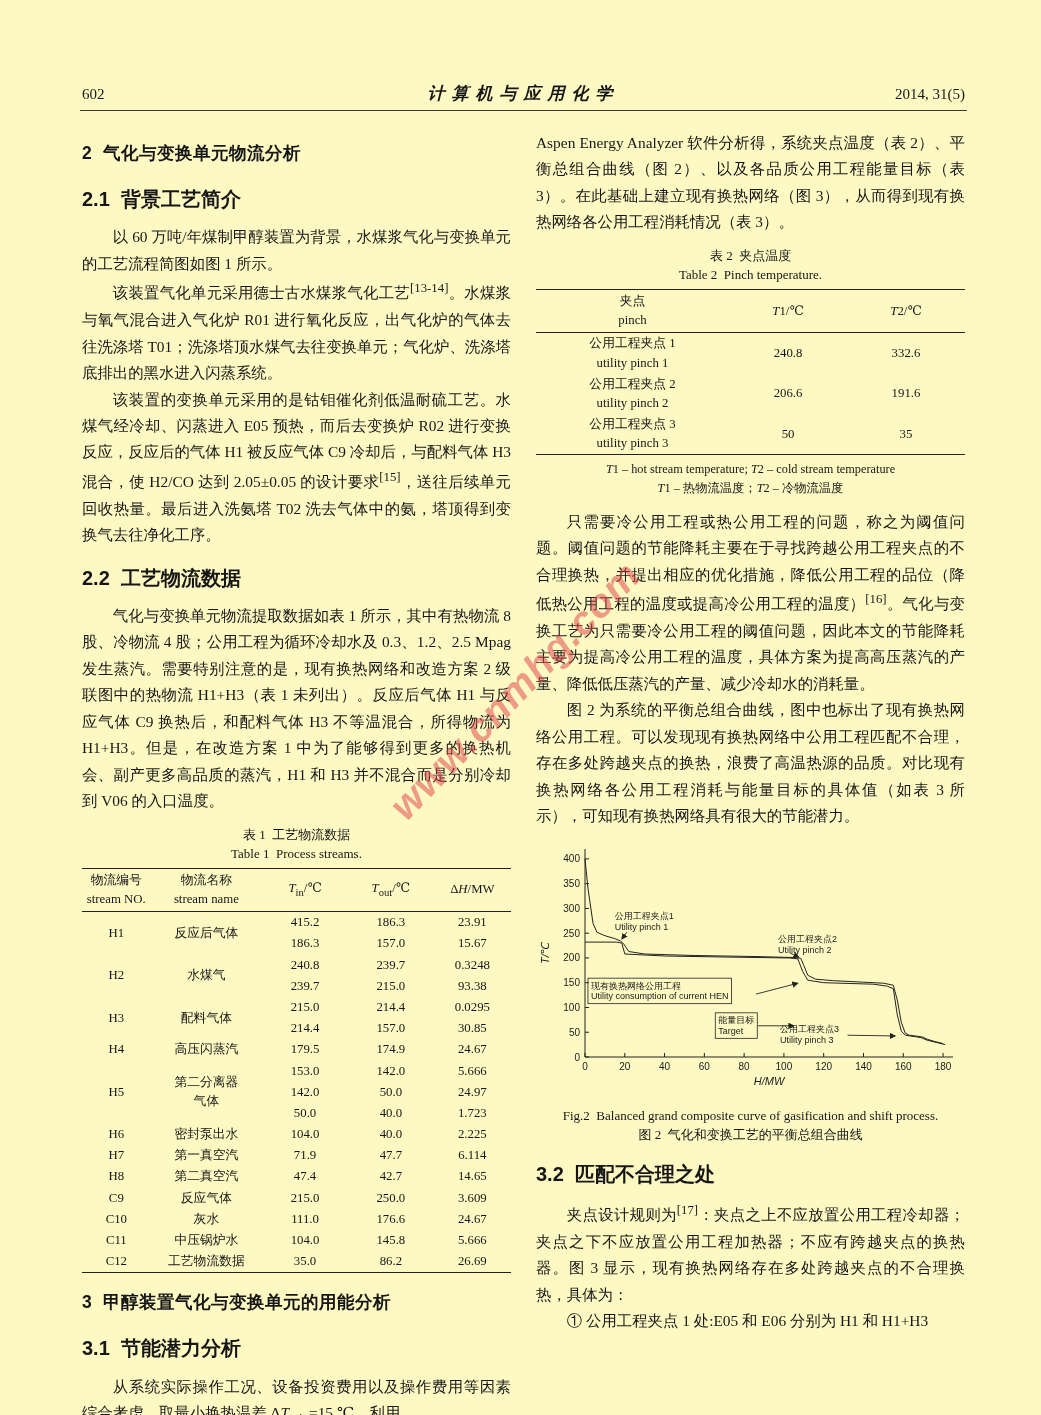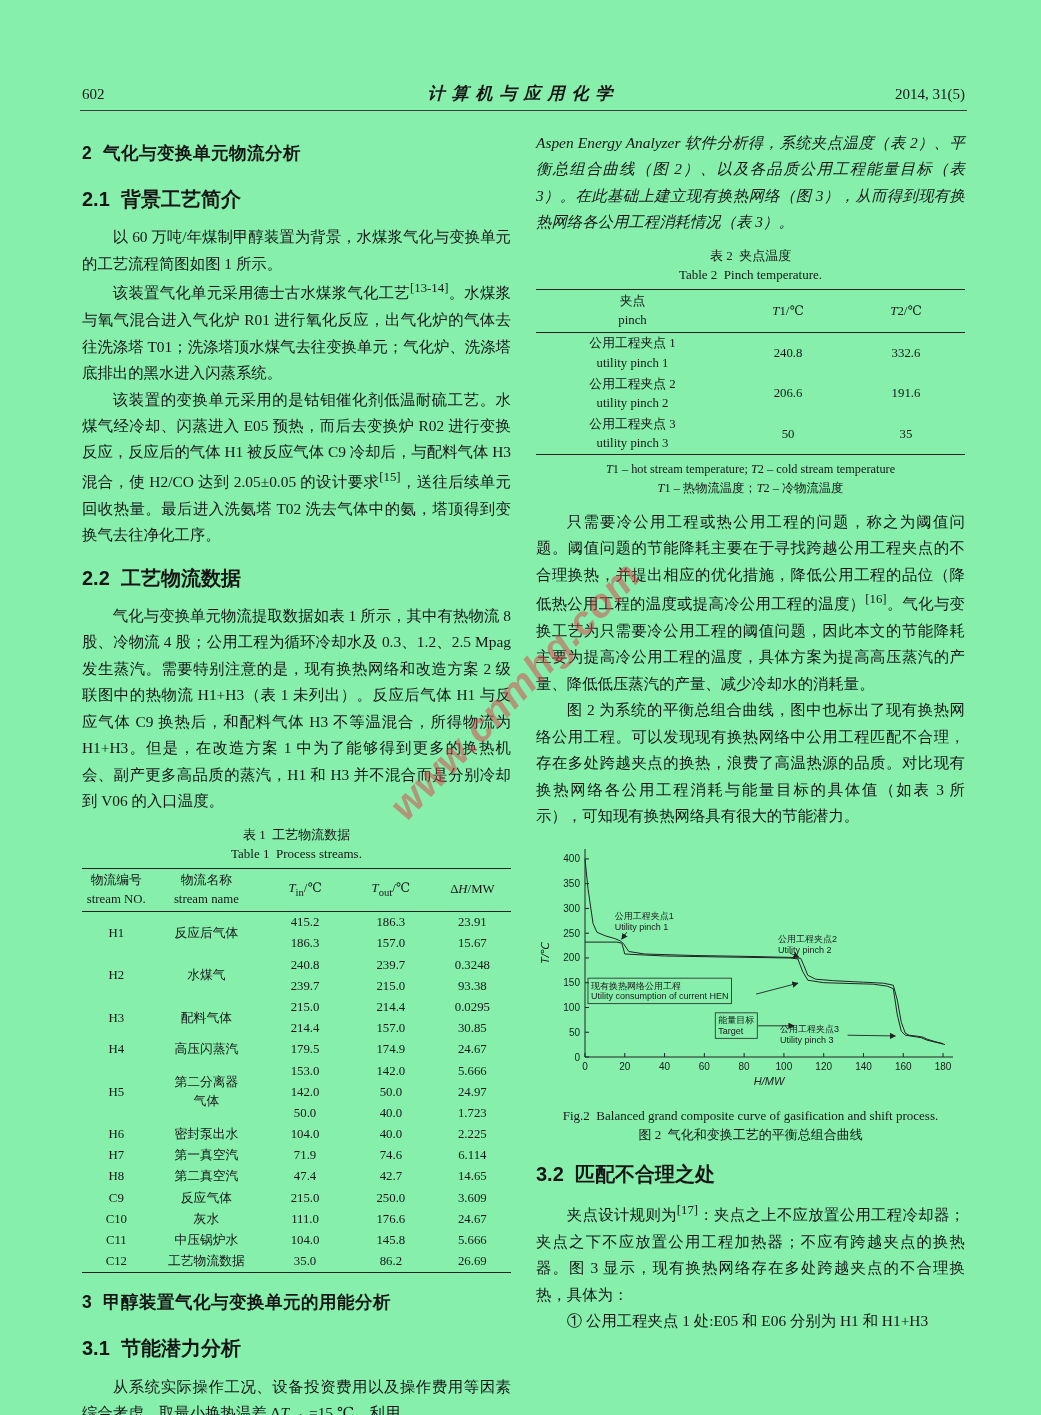--- a/index.html
+++ b/index.html
@@ -1,33 +1,33 @@
 <!DOCTYPE html>
 <html><head>
 <meta charset="utf-8">
 <style>
   * { box-sizing: border-box; margin: 0; padding: 0; }
   html,body { background:#e9e9e9; }
   .page {
     position: relative; width: 1041px; height: 1415px; margin: 0 auto;
-    background: #86efac; color: #161616; overflow: hidden;
+    background: #fef9c3; color: #161616; overflow: hidden;
     font-family: "Liberation Serif", "DejaVu Serif", serif;
   }
   .pg-header { position:absolute; top:82px; left:82px; width:883px;
     display:flex; align-items:baseline; font-size:15px; }
   .pg-header .pgnum { width:130px; }
   .pg-header .jtitle { flex:1; text-align:center; font-weight:bold; font-style:italic;
     font-size:17px; letter-spacing:7px; }
   .pg-header .issue { width:130px; text-align:right; }
   .pg-rule { position:absolute; top:110px; left:80px; width:887px; border-top:1.6px solid #3b3b3b; }
 
   .columns { position:absolute; top:130px; left:82px; width:883px; display:flex; gap:25px; }
   .col { width:429px; font-size:15.4px; line-height:1.72; text-align:justify; }
   p.body { text-indent:2em; }
-  p.noindent { text-indent:0;font-style:italic; }
+  p.noindent { text-indent:0; }
   h2.sec { font-family:"Liberation Sans","DejaVu Sans",sans-serif; font-size:17.5px;
     font-weight:700; margin:8px 0 14px; letter-spacing:0.5px; }
   h3.subsec { font-family:"Liberation Sans","DejaVu Sans",sans-serif; font-size:20px;
     font-weight:700; margin:12px 0 8px; }
 
   .tbl-caption { text-align:center; font-size:13px; line-height:1.5; margin:10px 0 4px; }
   table.three { width:100%; border-collapse:collapse; font-size:12.8px; line-height:1.5;
     border-top:1.6px solid #222; border-bottom:1.6px solid #222; text-align:center; }
   table.three thead th { border-bottom:0.9px solid #222; font-weight:normal; padding:2px 1px; }
   table.three td { padding:1px 1px; vertical-align:middle; }
@@ -156,21 +156,21 @@
                 <td rowspan="1">H6</td>
                 <td rowspan="1">密封泵出水</td>
                 <td>104.0</td>
                 <td>40.0</td>
                 <td>2.225</td>
               </tr>
               <tr>
                 <td rowspan="1">H7</td>
                 <td rowspan="1">第一真空汽</td>
                 <td>71.9</td>
-                <td>74.6</td>
+                <td>47.7</td>
                 <td>6.114</td>
               </tr>
               <tr>
                 <td rowspan="1">H8</td>
                 <td rowspan="1">第二真空汽</td>
                 <td>47.4</td>
                 <td>42.7</td>
                 <td>14.65</td>
               </tr>
               <tr>

